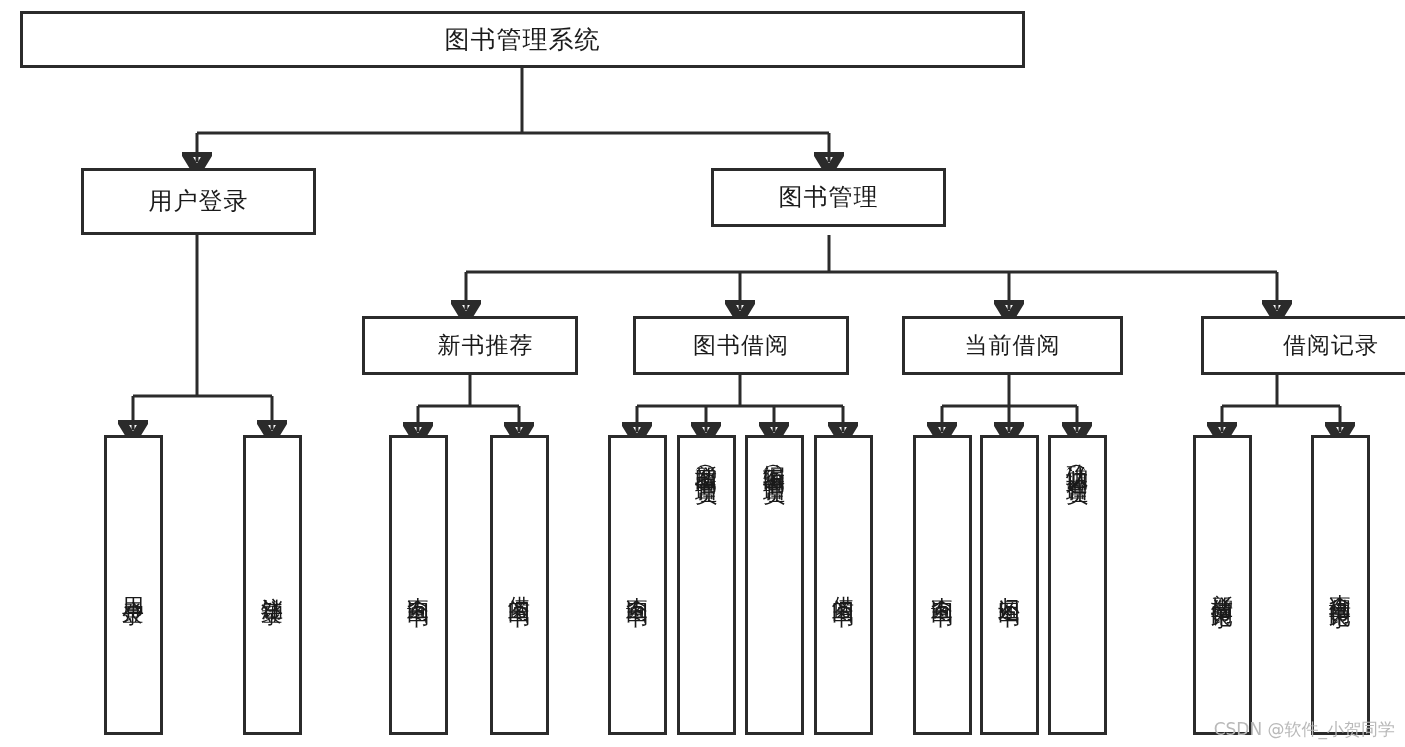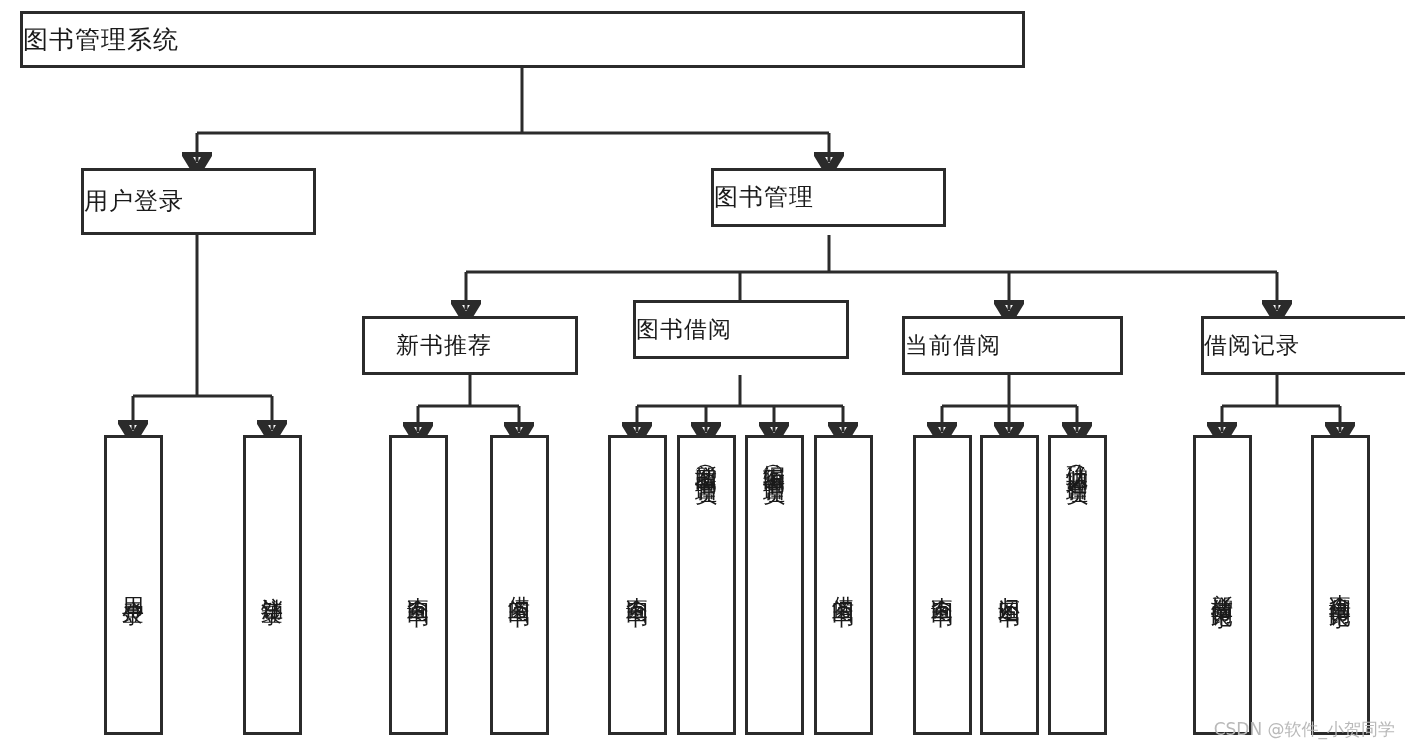--- a/index.html
+++ b/index.html
@@ -22,21 +22,21 @@
     height: 747px;
   }
   .node {
     position: absolute;
     box-sizing: border-box;
     border: 3px solid #2b2b2b;
     background: #ffffff;
     color: #1a1a1a;
     display: flex;
     align-items: center;
-    justify-content: flex-start;
+    justify-content: center;
     z-index: 3;
   }
   .node .label {
     font-size: 24px;
     line-height: 1.1;
     letter-spacing: 1px;
     white-space: nowrap;
   }
   
   .node.root .label { font-size: 25px; }
@@ -150,21 +150,21 @@
   <div class="node lvl2" style="left:81px; top:168px; width:235px; height:67px;">
     <span class="label">用户登录</span>
   </div>
   <div class="node lvl2" style="left:711px; top:168px; width:235px; height:59px;">
     <span class="label">图书管理</span>
   </div>
 
   <div class="node lvl3" style="left:362px; top:316px; width:216px; height:59px;padding-left:31px;">
     <span class="label">新书推荐</span>
   </div>
-  <div class="node lvl3" style="left:633px; top:300px; width:216px; height:59px;">
+  <div class="node lvl3" style="left:633px; top:316px; width:216px; height:59px;">
     <span class="label">图书借阅</span>
   </div>
   <div class="node lvl3" style="left:902px; top:316px; width:221px; height:59px;">
     <span class="label">当前借阅</span>
   </div>
   <div class="node lvl3" style="left:1172px; top:316px; width:260px; height:59px;margin-left:29px;">
     <span class="label">借阅记录</span>
   </div>
 
   <div class="node leaf shortlabel" style="left:104px; top:435px; width:59px; height:300px;">

